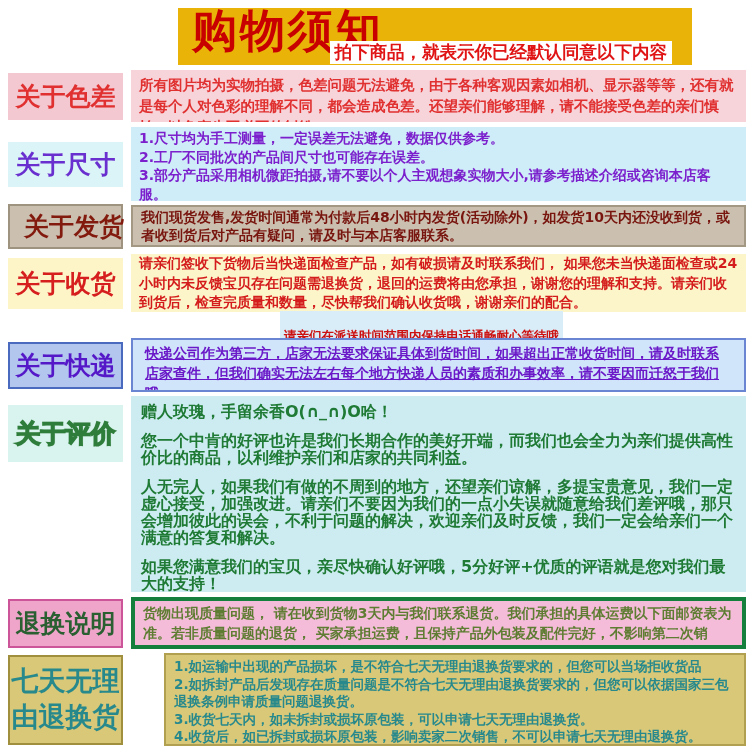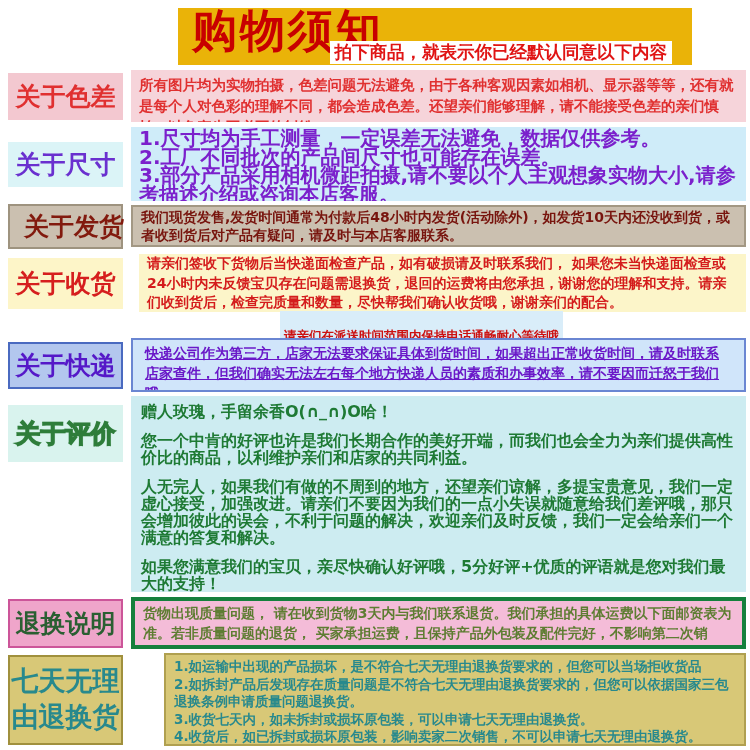--- a/index.html
+++ b/index.html
@@ -19,29 +19,29 @@
   .bd  { margin-left: 8px; flex: 1; overflow: hidden; }
 
   
   .row-cha { top: 70px; height: 52px; }
   .hdr-cha { background: #f3c8d0; color: #e03030; padding: 7px 0; }
   .bd-cha  { background: #f6d4da; color: #e03030; font-size: 14.5px; line-height: 21px; padding: 5px 8px; height: 52px; }
 
   
   .row-size { top: 127px; height: 74px; }
   .hdr-size { background: #dbf4f7; color: #6a30cf; padding: 6px 0; }
-  .bd-size  { background: #cfecf9; color: #7b20cc; font-size: 20px; line-height: 18.5px; padding: 2px 8px; height: 74px; }
+  .bd-size  { background: #cfecf9; color: #7b20cc; font-size: 14px; line-height: 18.5px; padding: 2px 8px; height: 74px; }
 
   
   .row-ship { top: 205px; height: 42px; }
   .hdr-ship { background: #cbc0b0; color: #821a0e; border: 2px solid #9e937f; padding: 4px 14px; }
   .bd-ship  { background: #cbc0b0; color: #78150e; border: 2px solid #a39884; font-size: 14px; line-height: 18px; padding: 1px 8px; height: 42px; }
 
   
-  .row-recv { top: 251px; height: 64px; gap: 8px; }
+  .row-recv { top: 251px; height: 64px; }
   .hdr-recv { background: #fdf5c8; color: #d61e1e; padding: 9px 0; }
   .bd-recv  { background: #fcf5c9; color: #d41c1c; font-size: 14px; line-height: 19.5px; padding: 0 8px; height: 58px; }
 
   
   .note { position: absolute; left: 280px; top: 311px; background: #d9edf9; color: #cc1010;
           font-size: 12.5px; line-height: 16px; padding: 17px 4px; white-space: nowrap; }
 
   
   .row-exp { top: 338px; height: 54px; }
   .hdr-exp { background: #b3c7ee; color: #5518c8; border: 2px solid #4a6ac0; padding: 5px 0; }

